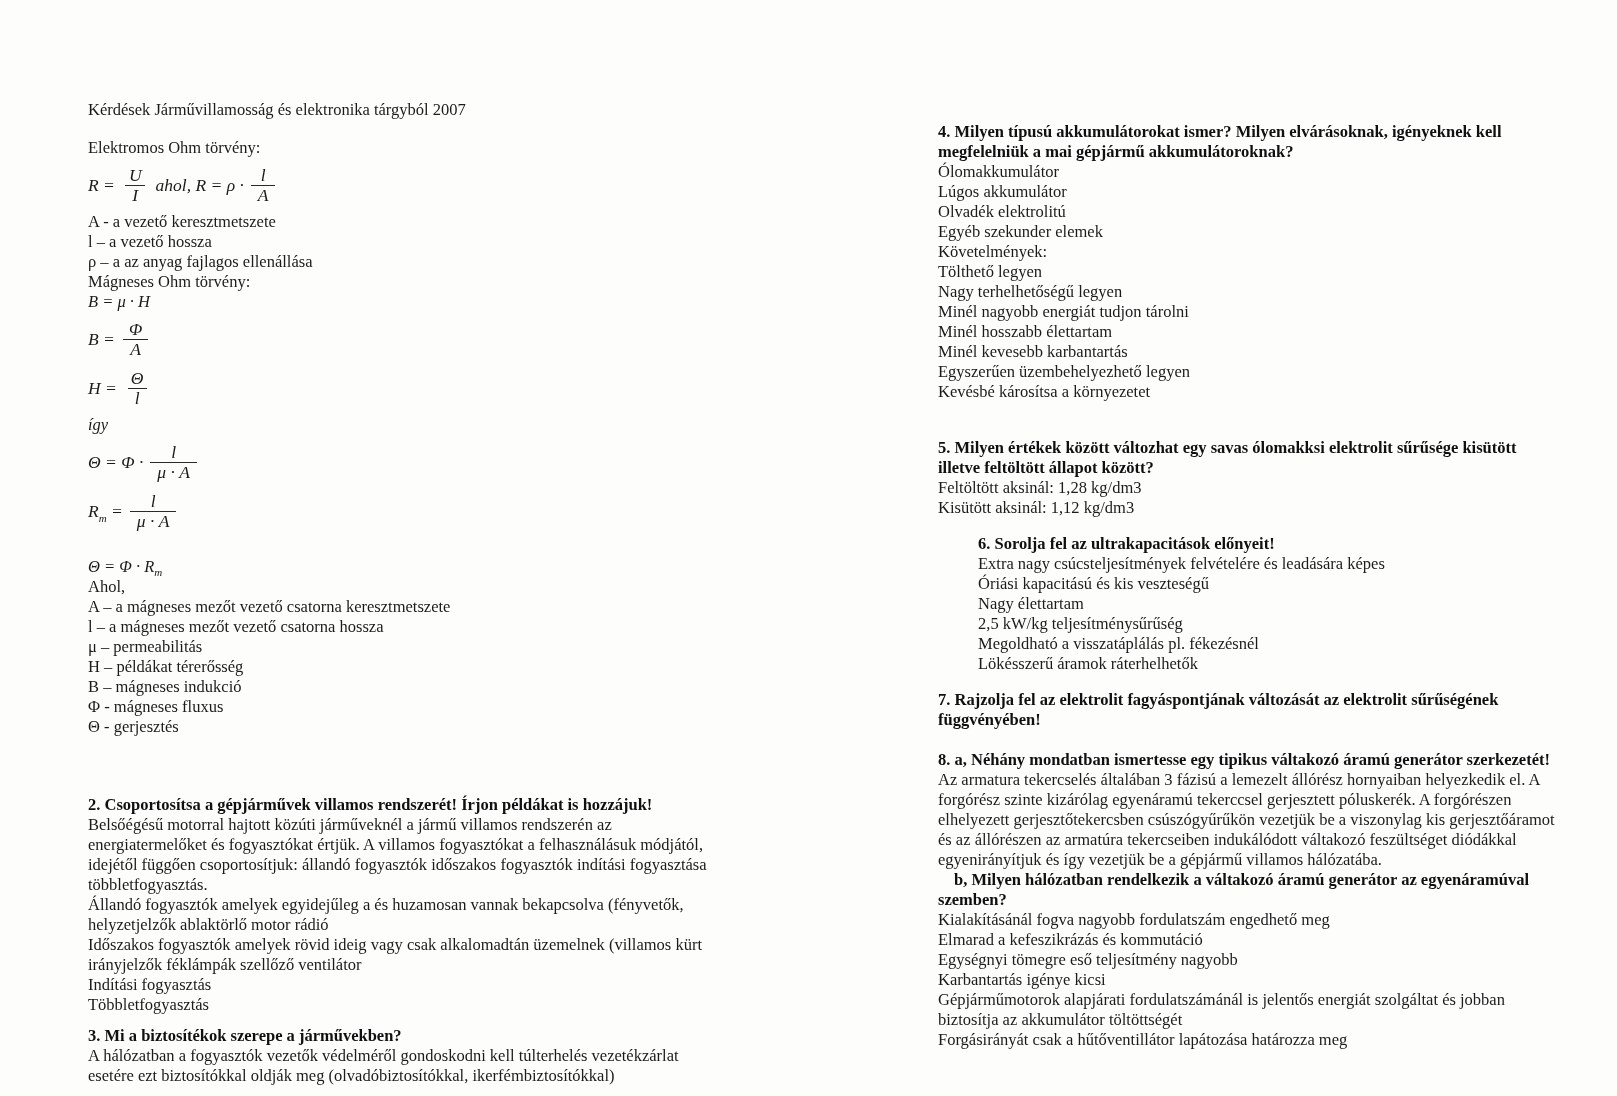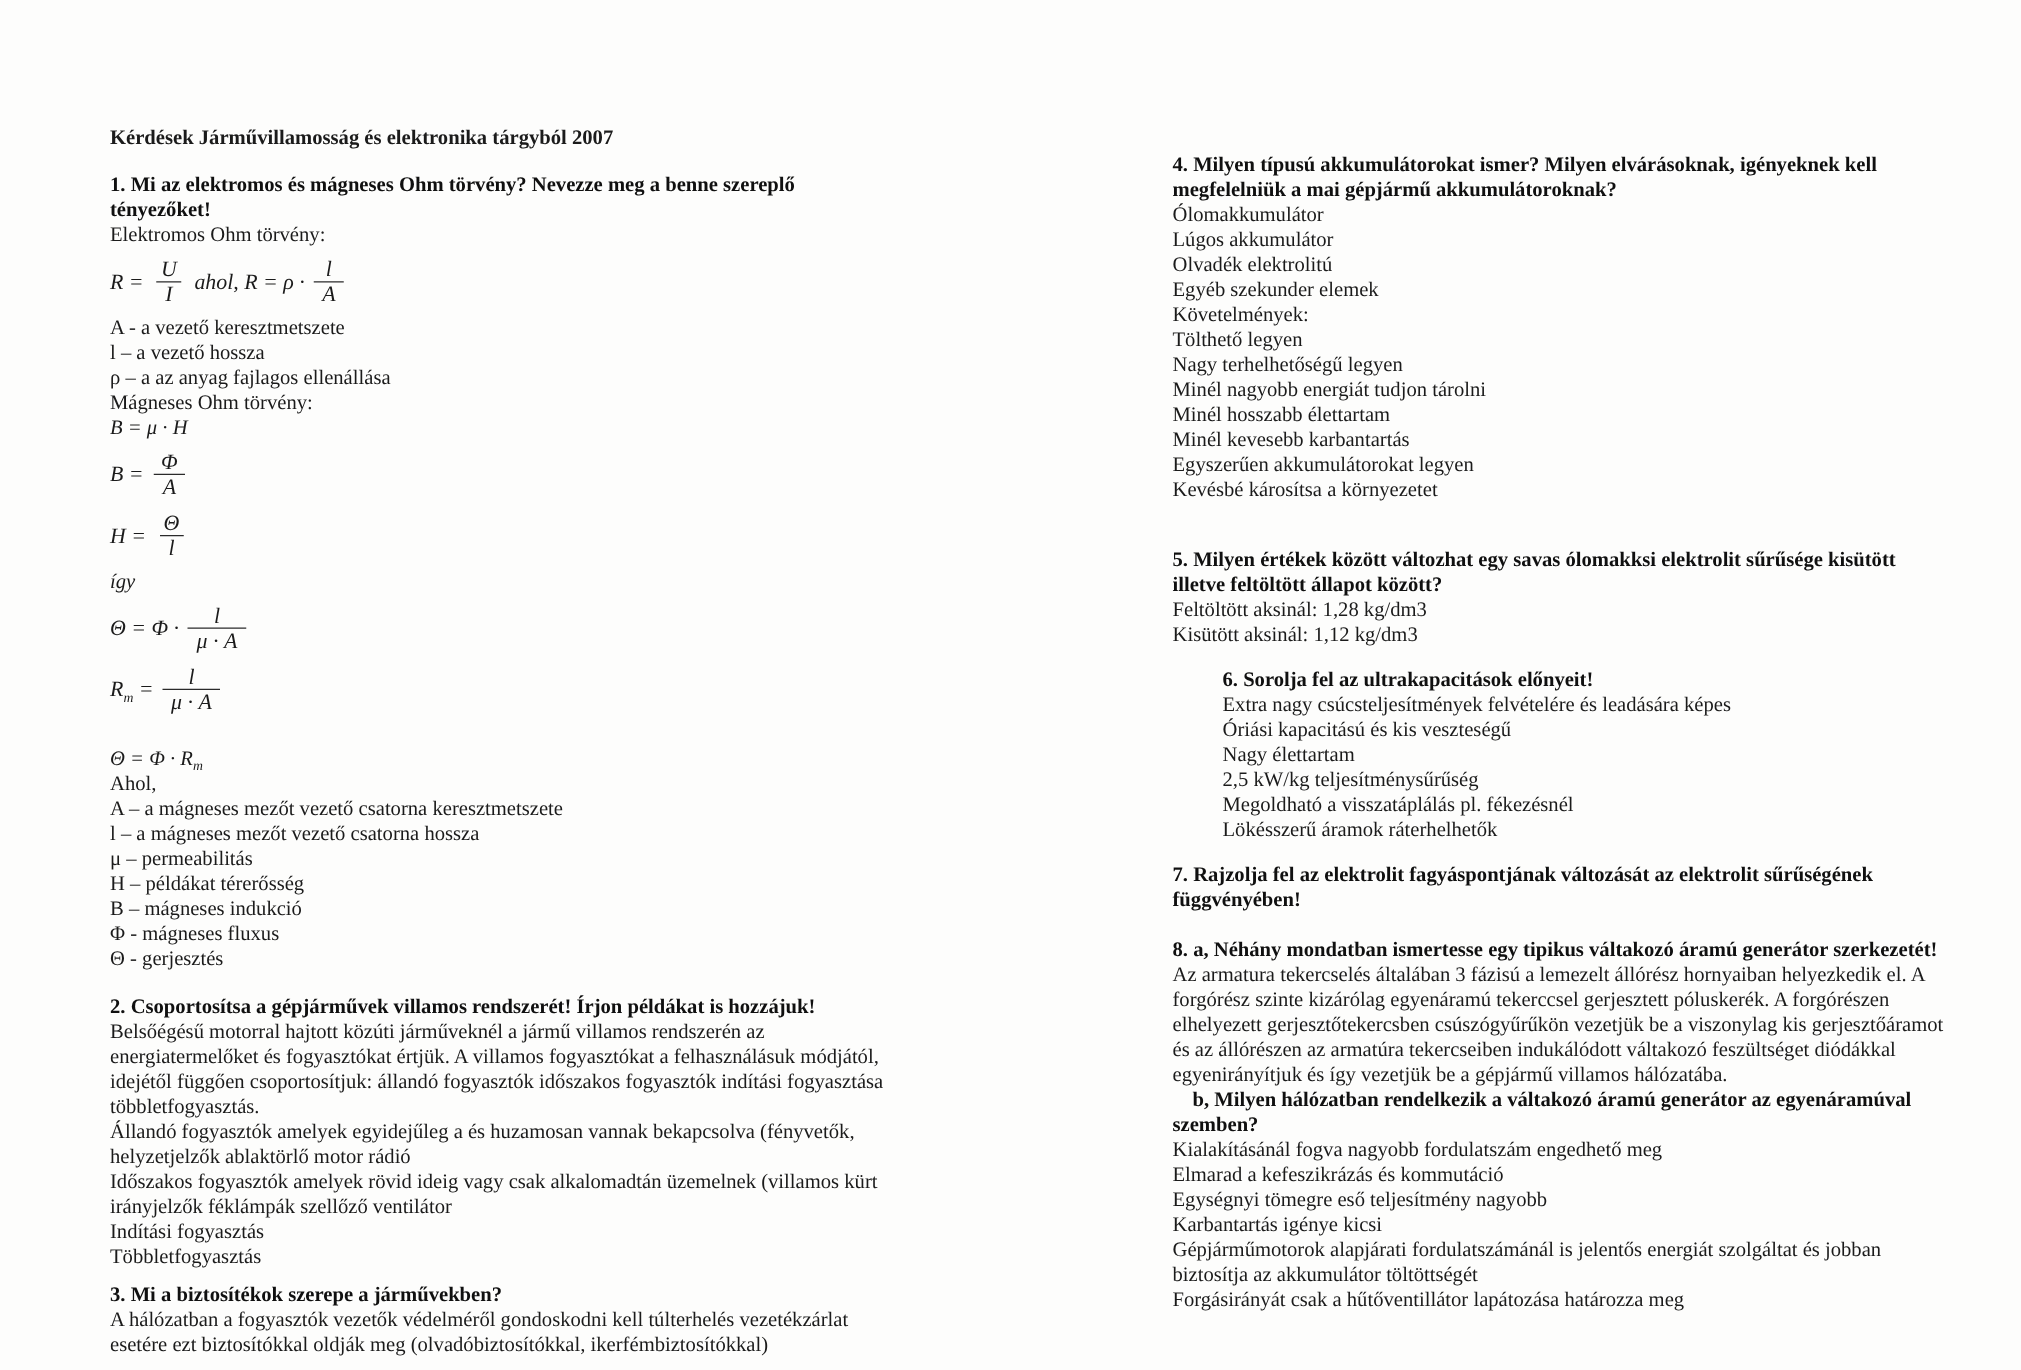--- a/index.html
+++ b/index.html
@@ -30,29 +30,25 @@
   .frac .den { border-top:1.3px solid #2a2a2a; padding:0 7px; }
   sub { font-size:11px; line-height:0; }
   .heading-b .line:first-child { padding-left:16px; }
   .mt6 { margin-top:24px; }
 </style>
 </head>
 <body>
 
 <div class="page">
 
-  <div class="block" style="left:88px; top:100px; width:665px;font-weight:bold;">
+  <div class="block" style="left:88px; top:100px; width:665px;">
     <div class="line">Kérdések Járművillamosság és elektronika tárgyból 2007</div>
   </div>
 
   <div class="block" style="left:88px; top:138px; width:665px;">
-    <div>
-      <div class="line bold">1. Mi az elektromos és mágneses Ohm törvény? Nevezze meg a benne szereplő</div>
-        <div class="line bold">tényezőket!</div>
-    </div>
     <div class="line">Elektromos Ohm törvény:</div>
 
     <div class="formula">
       <span>R =</span>
       <span class="frac">
         <span class="num">U</span>
         <span class="den">I</span>
       </span>
       <span>ahol, R = ρ ·</span>
       <span class="frac">
@@ -153,21 +149,21 @@
       <div class="line">Ólomakkumulátor</div>
         <div class="line">Lúgos akkumulátor</div>
         <div class="line">Olvadék elektrolitú</div>
         <div class="line">Egyéb szekunder elemek</div>
         <div class="line">Követelmények:</div>
         <div class="line">Tölthető legyen</div>
         <div class="line">Nagy terhelhetőségű legyen</div>
         <div class="line">Minél nagyobb energiát tudjon tárolni</div>
         <div class="line">Minél hosszabb élettartam</div>
         <div class="line">Minél kevesebb karbantartás</div>
-        <div class="line">Egyszerűen akkumulátorokat legyen</div>
+        <div class="line">Egyszerűen üzembehelyezhető legyen</div>
         <div class="line">Kevésbé károsítsa a környezetet</div>
     </div>
   </div>
 
   <div class="block" style="left:938px; top:438px; width:640px;">
     <div>
       <div class="line bold">5. Milyen értékek között változhat egy savas ólomakksi elektrolit sűrűsége kisütött</div>
         <div class="line bold">illetve feltöltött állapot között?</div>
     </div>
     <div>

